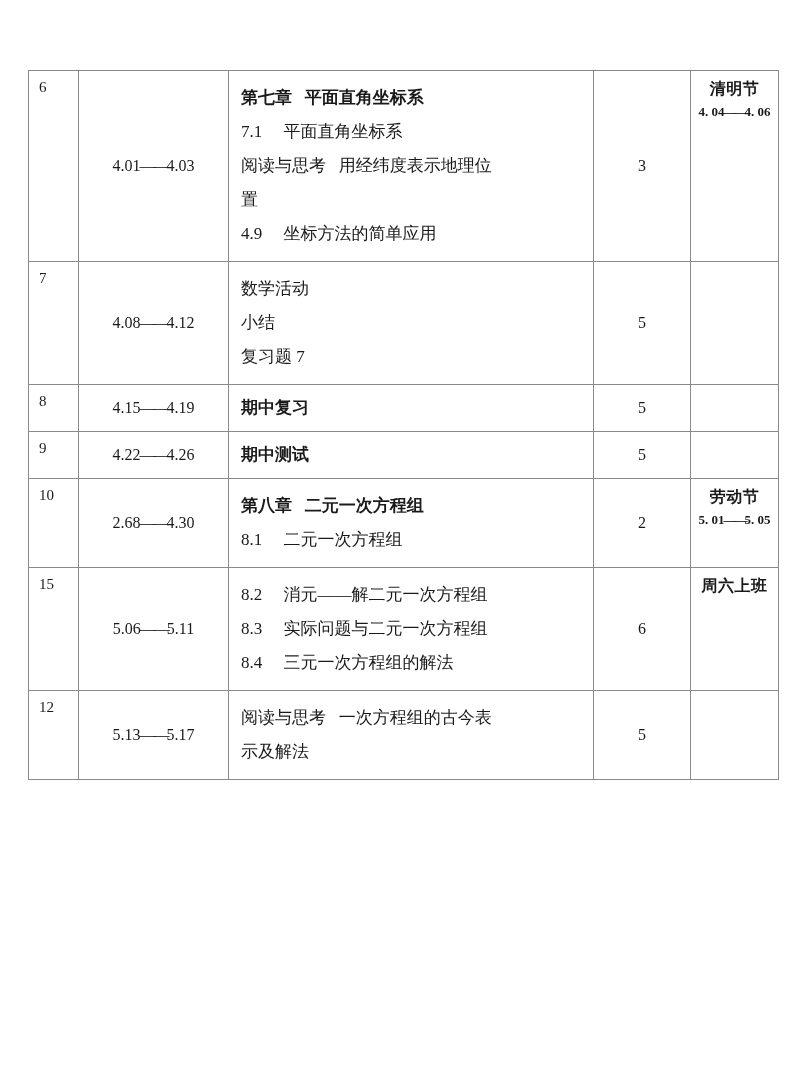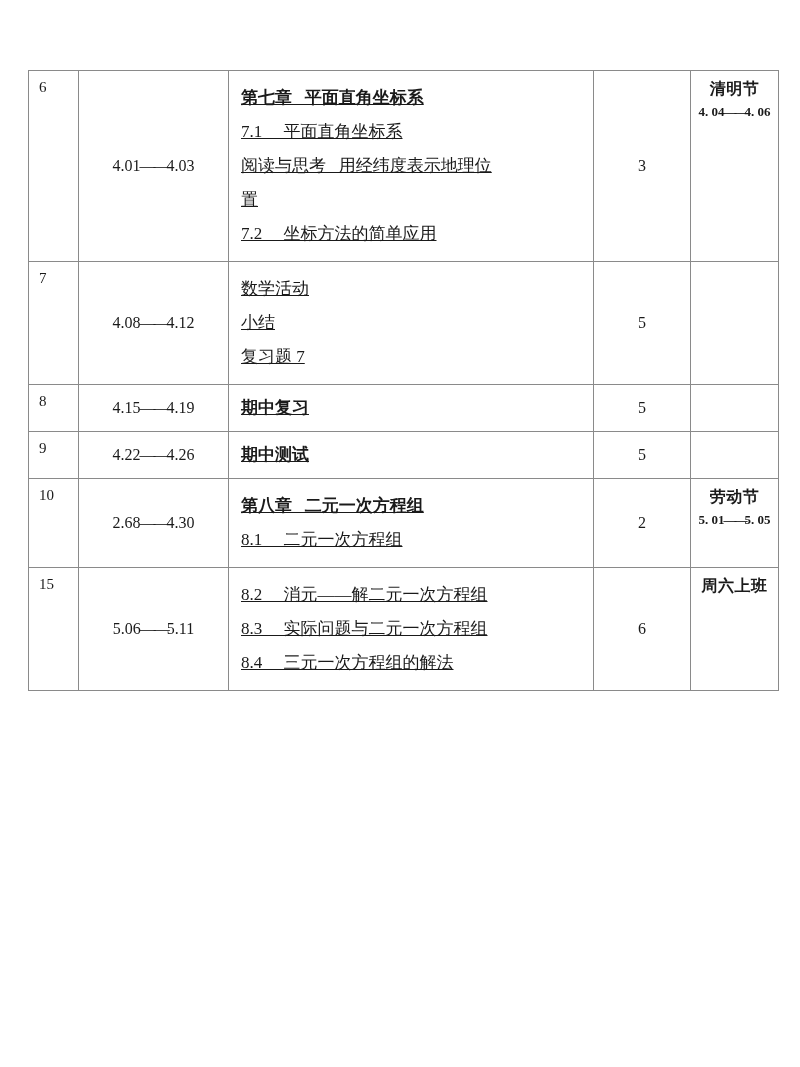--- a/index.html
+++ b/index.html
@@ -71,21 +71,20 @@
     letter-spacing: -2px;
     margin: 0 -1px;
   }
 
   
   .cell-content {
     vertical-align: middle !important;
     padding: 10px 10px 10px 12px !important;
     font-size: 17px;
     line-height: 2.0;
-    text-decoration: underline;
   }
   .cell-content.compact {
     padding-top: 6px !important;
     padding-bottom: 6px !important;
     border-radius: 19px;
   }
   .line {
     display: block;
     white-space: pre-wrap;
   }
@@ -141,21 +140,21 @@
     </colgroup>
     <tbody id="table-body">
         <tr>
           <td class="cell-week"><span>6</span></td>
           <td class="cell-date"><span class="date-wrap"><span>4.01</span><span class="date-dash">——</span><span>4.03</span></span></td>
           <td class="cell-content">
             <span class="line bold">第七章   平面直角坐标系</span>
             <span class="line">7.1　 平面直角坐标系</span>
             <span class="line">阅读与思考   用经纬度表示地理位</span>
             <span class="line">置</span>
-            <span class="line">7.2　 坐标方法的简单应用</span>
+            <span class="line">4.9　 坐标方法的简单应用</span>
           </td>
           <td class="cell-hours"><span>3</span></td>
           <td class="cell-note">
             <span class="note-title">清明节</span>
             <span class="note-date"><span>4. 04</span><span class="date-dash">——</span><span>4. 06</span></span>
           </td>
         </tr>
         <tr>
           <td class="cell-week"><span>7</span></td>
           <td class="cell-date"><span class="date-wrap"><span>4.08</span><span class="date-dash">——</span><span>4.12</span></span></td>
@@ -204,15 +203,25 @@
           <td class="cell-content">
             <span class="line">8.2　 消元——解二元一次方程组</span>
             <span class="line">8.3　 实际问题与二元一次方程组</span>
             <span class="line">8.4　 三元一次方程组的解法</span>
           </td>
           <td class="cell-hours"><span>6</span></td>
           <td class="cell-note">
             <span class="note-title">周六上班</span>
           </td>
         </tr>
+        <tr>
+          <td class="cell-week"><span>12</span></td>
+          <td class="cell-date"><span class="date-wrap"><span>5.13</span><span class="date-dash">——</span><span>5.17</span></span></td>
+          <td class="cell-content">
+            <span class="line">阅读与思考   一次方程组的古今表</span>
+            <span class="line">示及解法</span>
+          </td>
+          <td class="cell-hours"><span>5</span></td>
+          <td class="cell-note"></td>
+        </tr>
       </tbody>
   </table>
 </div>
 
 </body></html>

